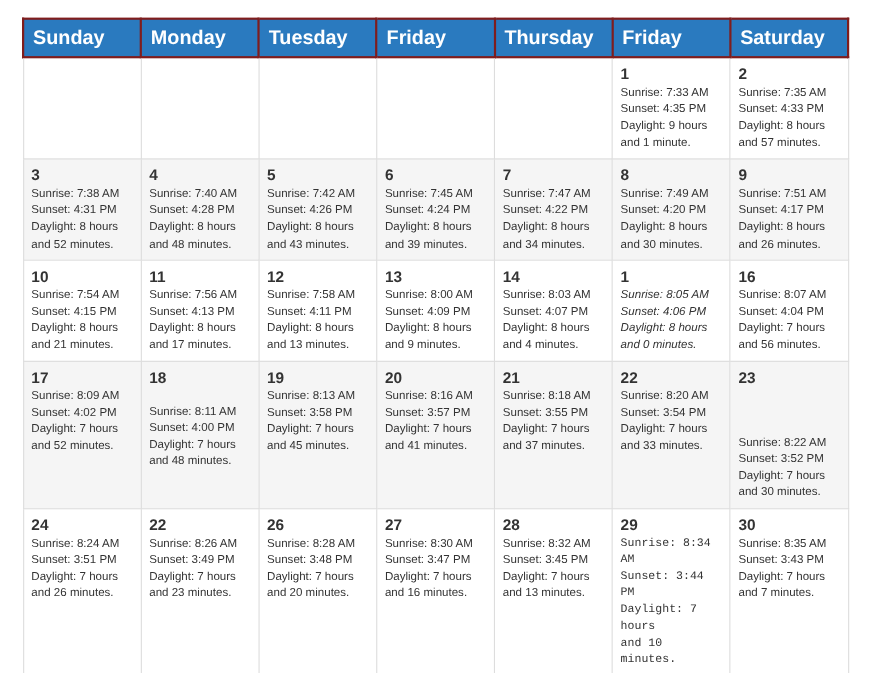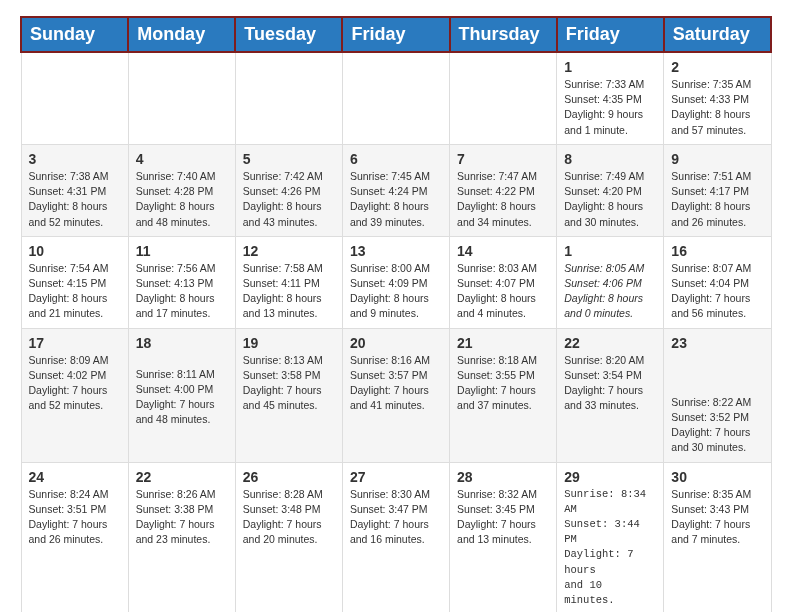--- a/index.html
+++ b/index.html
@@ -218,21 +218,21 @@
           <td>
             <span class="day-num">24</span>
             <div class="day-info" style="white-space: pre-line;">Sunrise: 8:24 AM
 Sunset: 3:51 PM
 Daylight: 7 hours
 and 26 minutes.</div>
           </td>
           <td>
             <span class="day-num">22</span>
             <div class="day-info" style="white-space: pre-line;">Sunrise: 8:26 AM
-Sunset: 3:38 PM
+Sunset: 3:49 PM
 Daylight: 7 hours
 and 23 minutes.</div>
           </td>
           <td>
             <span class="day-num">26</span>
             <div class="day-info" style="white-space: pre-line;">Sunrise: 8:28 AM
 Sunset: 3:48 PM
 Daylight: 7 hours
 and 20 minutes.</div>
           </td>

